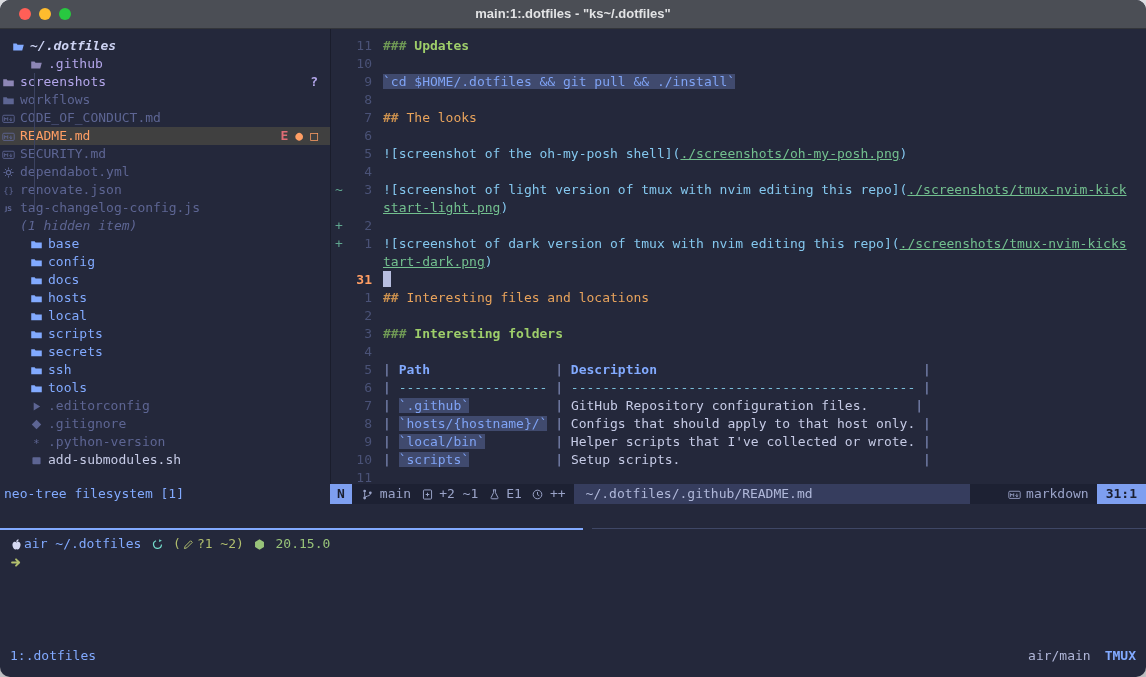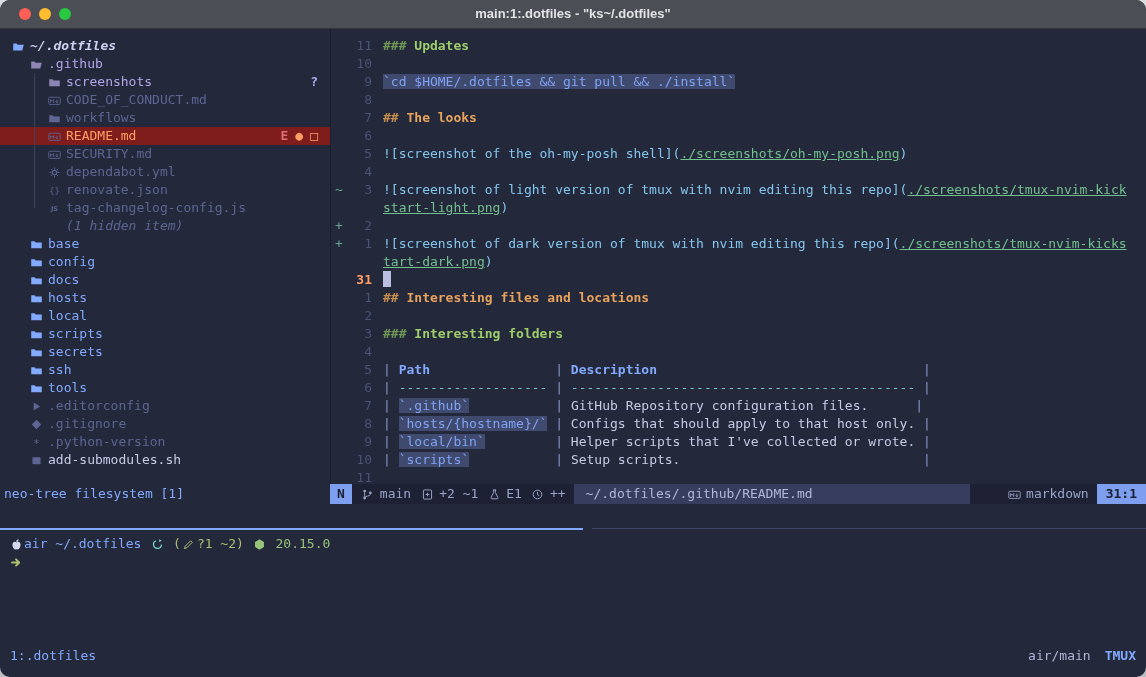--- a/index.html
+++ b/index.html
@@ -12,22 +12,22 @@
   .lights{position:absolute;left:19px;top:0;height:28px;display:flex;align-items:center;gap:8px;}
   .light{width:12px;height:12px;border-radius:50%;}
   .l-close{background:#ff5f57}.l-min{background:#febc2e}.l-zoom{background:#28c840}
   .title{font-family:"Liberation Sans",sans-serif;font-weight:bold;font-size:13px;color:#e2e3e5;}
   
   .main{position:relative;height:480px;background:#24283b;color:#c6cbe6;}
   .vsep{position:absolute;left:330px;top:0;width:1px;height:455px;background:#1a1d2c;}
   
   .sidebar{position:absolute;left:0;top:8px;width:330px;}
   .srow{height:18px;display:flex;align-items:center;position:relative;white-space:pre;cursor:default;}
-  .srow.sel{background:#7f1d1d;}
-  .ind0{padding-left:10px}.ind1{padding-left:28px}.ind2{padding-left:46px}
+  .srow.sel{background:#404040;}
+  .ind0{padding-left:10px}.ind1{padding-left:28px}.ind2{}
   .icon{display:inline-flex;align-items:center;justify-content:center;width:16px;height:16px;flex:none;}
   .icon svg{display:block}
   .slabel{margin-left:4px;}
   .t-root{color:#ccd2f2;font-weight:bold;font-style:italic;}
   .t-purple{color:#b3a6ea}.t-dim{color:#5d6593}.t-blue{color:#82aaff}.t-fg{color:#c6cbe6}.t-orange{color:#ff9e64}
   .t-italic{font-style:italic}
   .ic-blue{color:#82aaff}.ic-dim{color:#5d6593}.ic-dimpurple{color:#8d86b5}
   .badges{margin-left:auto;margin-right:12px;display:flex;gap:7px;align-items:center;}
   .bdg{font-weight:bold}
   .b-red{color:#e06c75}.b-orange{color:#ff9e64}.b-purple{color:#b3a6ea}
@@ -35,21 +35,21 @@
   .guide.g-e{bottom:9px;}
   .neotree-status{position:absolute;left:4px;top:456px;color:#82aaff;}
   
   .editor{position:absolute;left:331px;top:8px;right:13px;}
   .ln{height:18px;display:flex;white-space:pre;}
   .mk{width:15px;padding-left:4px;color:#5fa68f;flex:none;}
   .nr{width:22px;text-align:right;color:#4a5277;flex:none;}
   .nr.curnr{color:#ff9e64;font-weight:bold;}
   .tx{padding-left:11px;white-space:pre;}
   .s-h3m{color:#6f9955;font-weight:bold}.s-h3{color:#9ece6a;font-weight:bold}
-  .s-h2m{color:#c98f4e;font-weight:bold}.s-h2{color:#e8a35c;font-weight:bold}
+  .s-h2m{color:#c98f4e;font-weight:bold}.s-h2{color:#e8a35c;font-weight:normal}
   .s-code{color:#7fa3f5;background:#404a6e;}
   .s-link{color:#84c7ee}.s-punct{color:#84c7ee}
   .s-url{color:#73c08f;text-decoration:underline;}
   .s-pipe{color:#8794c4}.s-th{color:#82aaff;font-weight:bold}.s-dash{color:#79bdd8}.s-fg{color:#c6cbe6}
   .cursor{display:inline-block;width:8px;height:16px;background:#b8bee0;vertical-align:-3px;}
   
   .statusline{position:absolute;left:330px;right:0;top:455px;height:20px;background:#1d2133;
     display:flex;align-items:center;color:#9aa3c8;gap:8px;padding:0;}
   .chip{background:#7e9ff0;color:#1b1f30;font-weight:bold;padding:0 7px;height:20px;
     display:flex;align-items:center;flex:none;}
@@ -91,26 +91,26 @@
         <div class="srow ind0"><span class="icon ic-blue"><svg viewBox="0 0 16 16" width="13" height="13" xmlns="http://www.w3.org/2000/svg">
               <path d="M1.5 12.8V4.3h4.1l1.2 1.4h7.7l-1.9 7.1z" fill="currentColor"></path>
             </svg></span><span class="slabel t-root">~/.dotfiles</span></div>
         <div class="srow ind1"><span class="icon ic-dimpurple"><svg viewBox="0 0 16 16" width="13" height="13" xmlns="http://www.w3.org/2000/svg">
               <path d="M1.5 12.8V4.3h4.1l1.2 1.4h7.7l-1.9 7.1z" fill="currentColor"></path>
             </svg></span><span class="slabel t-purple">.github</span></div>
         <div class="srow ind2"><span class="guide"></span><span class="icon ic-dimpurple"><svg viewBox="0 0 16 16" width="13" height="13" xmlns="http://www.w3.org/2000/svg">
               <path d="M1.5 4h4.2l1.2 1.4h7.6v7.2H1.5z" fill="currentColor"></path>
             </svg></span><span class="slabel t-purple">screenshots</span><span class="badges"><span class="bdg b-purple">?</span></span></div>
         <div class="srow ind2"><span class="guide"></span><span class="icon ic-dim"><svg viewBox="0 0 16 16" width="13" height="13" xmlns="http://www.w3.org/2000/svg">
+              <path d="M1.5 4h4.2l1.2 1.4h7.6v7.2H1.5z" fill="currentColor"></path>
+            </svg></span><span class="slabel t-dim">workflows</span></div>
+        <div class="srow ind2"><span class="guide"></span><span class="icon ic-dim"><svg viewBox="0 0 16 16" width="13" height="13" xmlns="http://www.w3.org/2000/svg">
               <rect x="1" y="4" width="14" height="8.8" rx="1.3" fill="none" stroke="currentColor" stroke-width="1.1"></rect>
               <path d="M3.2 10.9V6.9l1.9 2 1.9-2v4M10.9 6.9v3.9m0 0L9.2 9.1m1.7 1.7 1.7-1.7" stroke="currentColor" stroke-width="1.1" fill="none"></path>
             </svg></span><span class="slabel t-dim">CODE_OF_CONDUCT.md</span></div>
-        <div class="srow ind2"><span class="guide"></span><span class="icon ic-dim"><svg viewBox="0 0 16 16" width="13" height="13" xmlns="http://www.w3.org/2000/svg">
-              <path d="M1.5 4h4.2l1.2 1.4h7.6v7.2H1.5z" fill="currentColor"></path>
-            </svg></span><span class="slabel t-dim">workflows</span></div>
         <div class="srow ind2 sel"><span class="guide"></span><span class="icon ic-dim"><svg viewBox="0 0 16 16" width="13" height="13" xmlns="http://www.w3.org/2000/svg">
               <rect x="1" y="4" width="14" height="8.8" rx="1.3" fill="none" stroke="currentColor" stroke-width="1.1"></rect>
               <path d="M3.2 10.9V6.9l1.9 2 1.9-2v4M10.9 6.9v3.9m0 0L9.2 9.1m1.7 1.7 1.7-1.7" stroke="currentColor" stroke-width="1.1" fill="none"></path>
             </svg></span><span class="slabel t-orange">README.md</span><span class="badges"><span class="bdg b-red">E</span><span class="bdg b-orange">●</span><span class="bdg b-orange">□</span></span></div>
         <div class="srow ind2"><span class="guide"></span><span class="icon ic-dim"><svg viewBox="0 0 16 16" width="13" height="13" xmlns="http://www.w3.org/2000/svg">
               <rect x="1" y="4" width="14" height="8.8" rx="1.3" fill="none" stroke="currentColor" stroke-width="1.1"></rect>
               <path d="M3.2 10.9V6.9l1.9 2 1.9-2v4M10.9 6.9v3.9m0 0L9.2 9.1m1.7 1.7 1.7-1.7" stroke="currentColor" stroke-width="1.1" fill="none"></path>
             </svg></span><span class="slabel t-dim">SECURITY.md</span></div>
         <div class="srow ind2"><span class="guide"></span><span class="icon ic-dim"><svg viewBox="0 0 16 16" width="13" height="13" xmlns="http://www.w3.org/2000/svg">
               <circle cx="8" cy="8" r="2.7" fill="none" stroke="currentColor" stroke-width="1.4"></circle>

